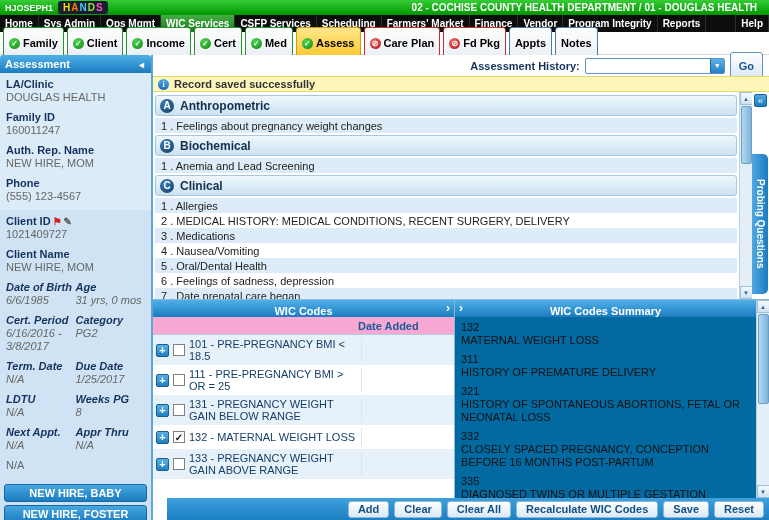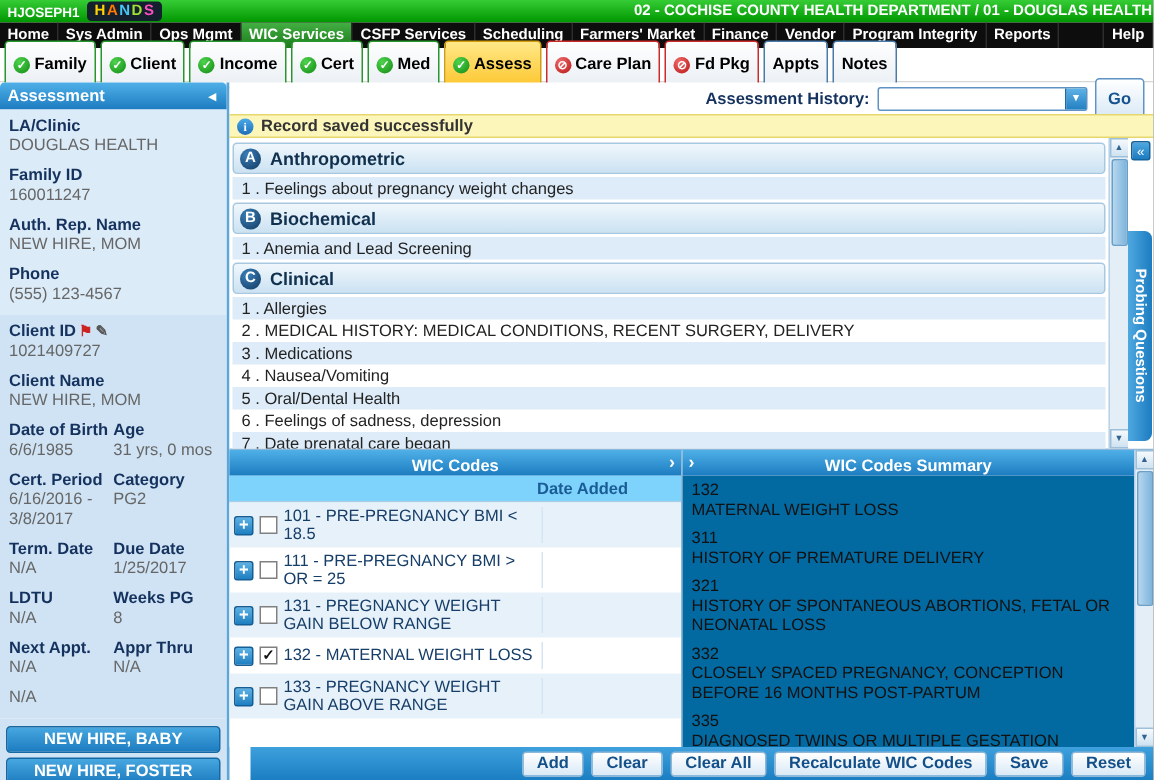--- a/index.html
+++ b/index.html
@@ -6,21 +6,21 @@
   html,body{background:#888;}
   body{font-family:"Liberation Sans",sans-serif;}
   .app{position:relative;width:769px;height:520px;background:#fff;overflow:hidden;font-size:11px;}
 
   
   .greenbar{height:15px;background:linear-gradient(#35cc35,#009600);display:flex;align-items:center;}
   .username{color:#fff;font-size:9px;font-weight:bold;padding:0 5px;white-space:nowrap;}
   .logo{height:13px;background:#15202e;border-radius:3px;padding:0 5px;display:flex;align-items:center;gap:1px;margin-right:6px;}
   .logo span{font-size:10px;font-weight:bold;line-height:1;}
   .l0{color:#ffd400}.l1{color:#ff7a00}.l2{color:#45c8f5}.l3{color:#9fe030}.l4{color:#ff4fc0}
-  .location{margin-left:auto;color:#fff;font-weight:bold;font-size:10px;padding-right:1px;white-space:nowrap;}
+  .location{margin-left:auto;color:#fff;font-weight:bold;font-size:10px;padding-right:12px;white-space:nowrap;}
 
   
   .nav{height:17px;background:#0d0d0d;display:flex;align-items:stretch;color:#fff;font-size:10px;font-weight:bold;overflow:hidden;}
   .nav-item{display:flex;align-items:center;padding:0 5px;border-right:1px solid #2d2d2d;cursor:pointer;white-space:nowrap;}
   .nav-item.active{background:linear-gradient(#43b043,#1b7a1b);}
   .nav-item:last-child{margin-left:auto;border-left:1px solid #2d2d2d;}
 
   
   .tabs{height:23px;background:#fff;display:flex;align-items:center;gap:3px;padding:0 3px;border-bottom:1px solid #d6d6d6;}
   .tab{height:32px;display:flex;align-items:center;gap:3px;padding:0 5px;border:1px solid #4a7aa8;border-radius:3px;background:linear-gradient(#fefefe,#eaeff4);font-weight:bold;font-size:11px;cursor:pointer;white-space:nowrap;}
@@ -44,21 +44,21 @@
   .side-sec1{background:#dcebf8;padding:5px 6px 0;}
   .side-sec2{background:#cfe3f4;padding:5px 6px 0;}
   .field{margin-bottom:7px;}
   .flabel{font-weight:bold;color:#15325e;line-height:13px;}
   .labelrow{display:flex;align-items:center;gap:2px;}
   .alert-icon::before{content:"⚑";color:#cc2222;font-size:10px;}
   .pencil-icon{cursor:pointer;}
   .pencil-icon::before{content:"✎";color:#555;font-size:10px;}
   .fvalue{color:#666;line-height:13px;}
   .pairrow{display:flex;margin-bottom:7px;}
-  .pcol{flex:1;min-width:0;padding-right:2px;}
+  .pcol{flex:1;min-width:0;padding-right:2px;font-style:italic;}
   .side-buttons{background:#cfe3f4;padding:2px 4px 5px;}
   .side-btn{height:18px;background:linear-gradient(#47a7e0,#1c7cc0);border:1px solid #1668a2;border-radius:3px;color:#fff;font-weight:bold;display:flex;align-items:center;justify-content:center;margin-top:3px;cursor:pointer;font-size:11px;white-space:nowrap;}
 
   
   .main{flex:1;display:flex;flex-direction:column;min-width:0;}
   .history-row{height:21px;flex:0 0 21px;display:flex;align-items:center;justify-content:flex-end;gap:5px;padding:0 6px;background:#fff;}
   .history-label{font-weight:bold;color:#15325e;}
   .select{width:140px;height:16px;border:1px solid #5f93c4;background:#fff;display:flex;align-items:stretch;border-radius:2px;cursor:pointer;}
   .selval{flex:1;padding:0 3px;display:flex;align-items:center;color:#222;}
   .selarrow{width:14px;background:linear-gradient(#5fb2e6,#2380c2);display:flex;align-items:center;justify-content:center;border-left:1px solid #1a6aa8;}
@@ -94,21 +94,21 @@
   .probing-tab span{writing-mode:vertical-rl;color:#fff;font-weight:bold;font-size:10px;white-space:nowrap;}
 
   
   .codesrow{height:198px;flex:0 0 198px;display:flex;}
   .wicpanel{width:302px;flex:0 0 302px;display:flex;flex-direction:column;border-right:1px solid #8fb8d8;}
   .panel-header{height:17px;flex:0 0 17px;background:linear-gradient(#4fb0e8,#1c7cc0);color:#fff;font-weight:bold;display:flex;align-items:flex-end;justify-content:center;position:relative;}
   .ph-arrow-r{position:absolute;right:4px;top:1px;cursor:pointer;}
   .ph-arrow-r::before{content:"›";font-size:12px;}
   .ph-arrow-l{position:absolute;left:4px;top:1px;cursor:pointer;}
   .ph-arrow-l::before{content:"›";font-size:12px;}
-  .colheader{height:18px;flex:0 0 18px;background:#7dd3fc;border-bottom:1px solid #b0cde4;display:flex;align-items:center;font-weight:bold;color:#1a5c96;}
+  .colheader{height:18px;flex:0 0 18px;background:#f9a8d4;border-bottom:1px solid #b0cde4;display:flex;align-items:center;font-weight:bold;color:#1a5c96;}
   .colheader .spacer{width:205px;flex:0 0 205px;}
   .wrows{flex:1;overflow:hidden;background:#fff;}
   .wrow{display:flex;align-items:center;gap:4px;padding:3px;min-height:24px;}
   .wrows .wrow:nth-child(odd){background:#e6f1fa;}
   .plusbtn{width:13px;height:13px;flex:0 0 auto;background:linear-gradient(#5db2e4,#1f7fc0);border:1px solid #155e96;border-radius:2px;color:#fff;display:flex;align-items:center;justify-content:center;cursor:pointer;}
   .plusbtn::before{content:"+";font-size:11px;font-weight:bold;line-height:1;}
   .cb{width:12px;height:12px;flex:0 0 auto;border:1px solid #808080;background:#fff;display:flex;align-items:center;justify-content:center;cursor:pointer;}
   .cb.on::after{content:"✓";font-size:10px;color:#111;font-weight:bold;}
   .wlabel{flex:1;color:#163e68;line-height:12px;}
   .datecell{width:90px;flex:0 0 90px;align-self:stretch;border-left:1px solid #d5e5f2;}

